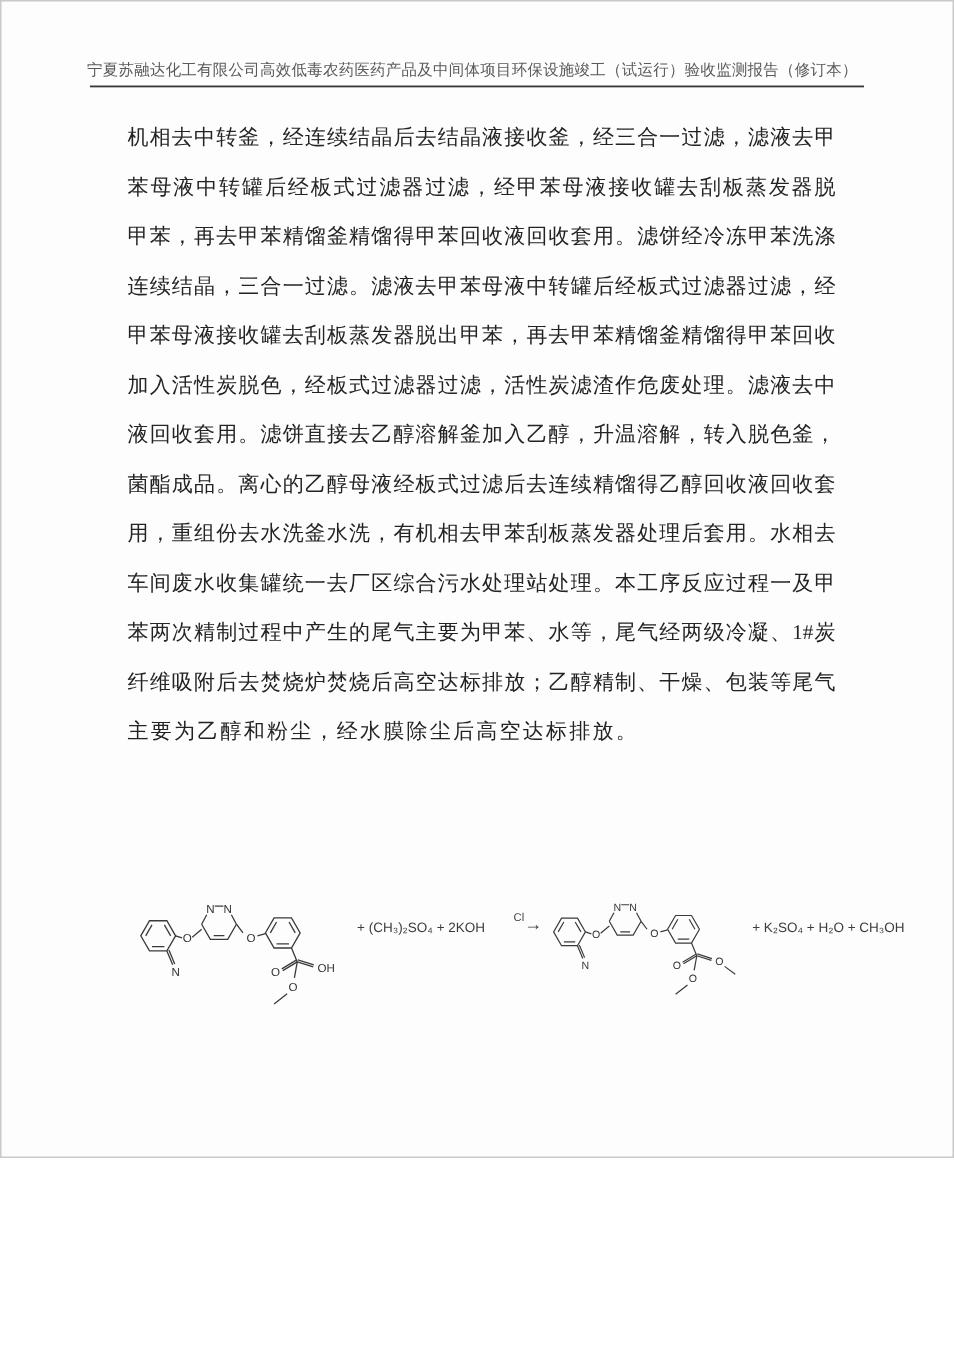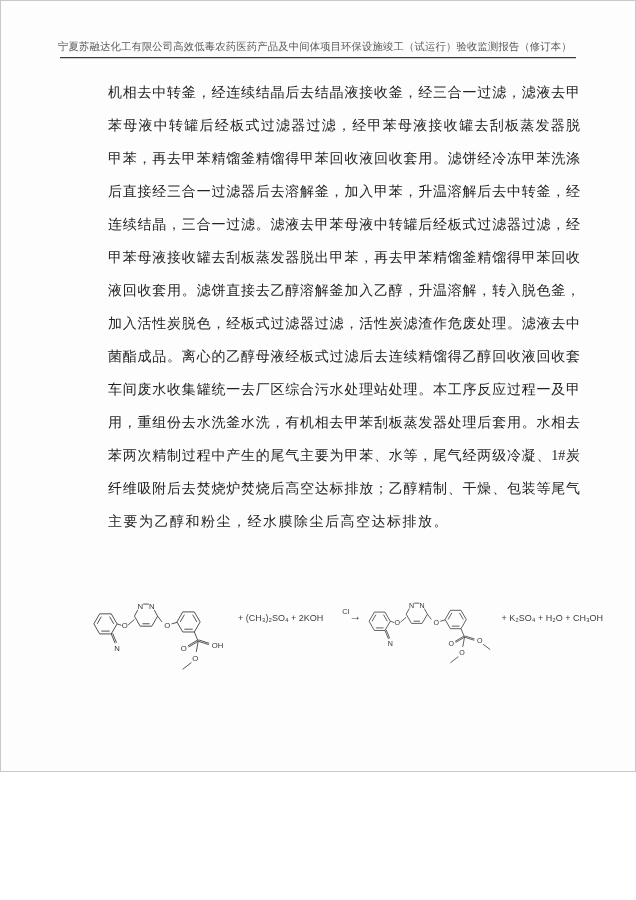--- a/index.html
+++ b/index.html
@@ -7,21 +7,21 @@
     position:relative;width:636px;height:772px;background:#fdfdfd;overflow:hidden;
     font-family:"Liberation Serif","DejaVu Serif",serif;
     box-shadow:inset 0 0 0 1px #c9c9c9;
   }
   .header{
     position:absolute;top:40px;left:58px;width:520px;text-align:center;
     font-size:10.5px;color:#5a5a5a;white-space:nowrap;letter-spacing:.2px;
     transform:scaleX(.98);transform-origin:left;
   }
   .header-rule{position:absolute;top:57px;left:60px;width:516px;height:1px;background:#3a3a3a;box-shadow:0 .6px 0 rgba(80,80,80,.45);}
-  .body-text{position:absolute;top:76px;left:85px;width:472px;color:#232323;margin-left:23px;}
+  .body-text{position:absolute;top:76px;left:85px;width:472px;color:#232323;}
   .body-line{
     font-size:14px;line-height:33px;height:33px;overflow:hidden;
     text-align:justify;text-align-last:justify;
   }
   .body-line.short{text-align-last:left;letter-spacing:1.5px;}
   .equation{
     position:absolute;top:592px;left:86px;width:490px;height:92px;
     display:flex;align-items:flex-start;color:#333;
   }
   .eq-text{
@@ -45,28 +45,27 @@
 
 <div class="page">
 
   <div class="header">宁夏苏融达化工有限公司高效低毒农药医药产品及中间体项目环保设施竣工（试运行）验收监测报告（修订本）</div>
   <div class="header-rule"></div>
 
   <div class="body-text">
     <div class="body-line">机相去中转釜，经连续结晶后去结晶液接收釜，经三合一过滤，滤液去甲</div>
     <div class="body-line">苯母液中转罐后经板式过滤器过滤，经甲苯母液接收罐去刮板蒸发器脱</div>
     <div class="body-line">甲苯，再去甲苯精馏釜精馏得甲苯回收液回收套用。滤饼经冷冻甲苯洗涤</div>
-    <div class="body-line">后直接经三合一过滤器后去溶解釜，加入甲苯，升温溶解后去中转釜，经</div>
     <div class="body-line">连续结晶，三合一过滤。滤液去甲苯母液中转罐后经板式过滤器过滤，经</div>
     <div class="body-line">甲苯母液接收罐去刮板蒸发器脱出甲苯，再去甲苯精馏釜精馏得甲苯回收</div>
+    <div class="body-line">加入活性炭脱色，经板式过滤器过滤，活性炭滤渣作危废处理。滤液去中</div>
     <div class="body-line">液回收套用。滤饼直接去乙醇溶解釜加入乙醇，升温溶解，转入脱色釜，</div>
-    <div class="body-line">加入活性炭脱色，经板式过滤器过滤，活性炭滤渣作危废处理。滤液去中</div>
     <div class="body-line">菌酯成品。离心的乙醇母液经板式过滤后去连续精馏得乙醇回收液回收套</div>
+    <div class="body-line">用，重组份去水洗釜水洗，有机相去甲苯刮板蒸发器处理后套用。水相去</div>
     <div class="body-line">车间废水收集罐统一去厂区综合污水处理站处理。本工序反应过程一及甲</div>
-    <div class="body-line">用，重组份去水洗釜水洗，有机相去甲苯刮板蒸发器处理后套用。水相去</div>
     <div class="body-line">苯两次精制过程中产生的尾气主要为甲苯、水等，尾气经两级冷凝、1#炭</div>
     <div class="body-line">纤维吸附后去焚烧炉焚烧后高空达标排放；乙醇精制、干燥、包装等尾气</div>
     <div class="body-line short">主要为乙醇和粉尘，经水膜除尘后高空达标排放。</div>
   </div>
 
   <div class="equation">
 
     <svg class="mol" width="150" height="85" viewBox="0 0 155 88">
 
       <polygon points="32,33 26,43.4 14,43.4 8,33 14,22.6 26,22.6"></polygon>

